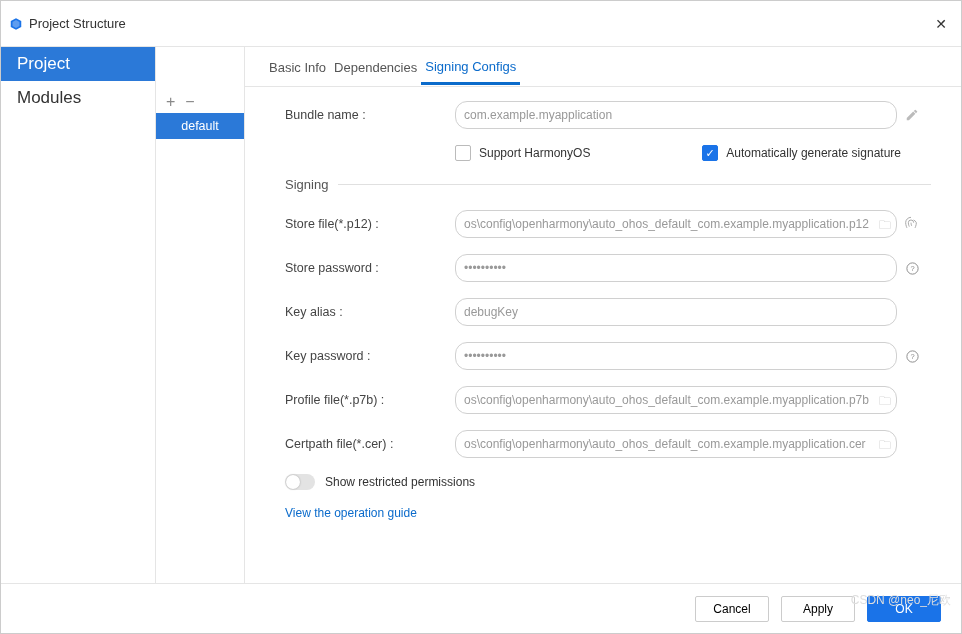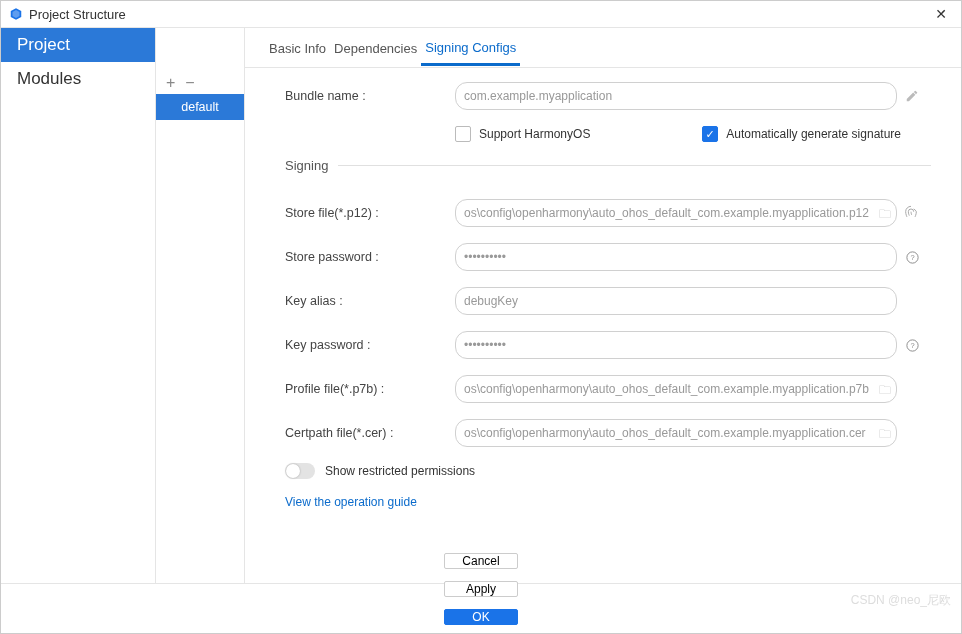--- a/index.html
+++ b/index.html
@@ -1,17 +1,17 @@
 <!DOCTYPE html>
 <html><head>
 <meta charset="utf-8">
 <style>
   * { box-sizing: border-box; font-family: "Segoe UI", Arial, sans-serif; }
   body { margin:0; background:#fff; width:962px; height:634px; border:1px solid #ccc; display:flex; flex-direction:column; color:#333; font-size:12px; }
-  .titlebar { display:flex; align-items:center; height:27px; padding:0 8px; border-bottom:1px solid #e5e5e5; }
+  .titlebar { display:flex; align-items:center; height:46px; padding:0 8px; border-bottom:1px solid #e5e5e5; }
   .titlebar .logo { width:14px; height:14px; margin-right:6px; }
   .titlebar .title { flex:1; font-size:13px; }
   .titlebar .close { width:24px; text-align:center; font-size:14px; cursor:pointer; }
   .body { flex:1; display:flex; overflow:hidden; }
   .leftnav { width:155px; border-right:1px solid #e5e5e5; }
   .leftnav .item { padding:7px 16px; cursor:pointer; font-size:17px; }
   .leftnav .item.sel { background:#2b79d8; color:#fff; }
   .middle { width:89px; border-right:1px solid #e5e5e5; display:flex; flex-direction:column; }
   .mid-toolbar { display:flex; gap:10px; padding:8px 10px 4px; color:#888; font-size:16px; }
   .mid-toolbar span { cursor:pointer; line-height:14px; }
@@ -24,29 +24,29 @@
   .content { flex:1; overflow:auto; padding:14px 30px 10px 40px; }
   .row { display:flex; align-items:center; margin-bottom:16px; }
   .lbl { width:170px; color:#444; font-size:12.5px; }
   .field { flex:1; }
   .tinput { width:100%; max-width:442px; height:28px; padding:4px 26px 4px 8px; border:1px solid #d0d0d0; border-radius:12px; color:#999; font-size:12px; background:#fff; }
   .tinput.readonly { color:#999; }
   .side-icon { width:26px; text-align:center; color:#888; font-size:14px; margin-left:6px; }
   .checkbox-row { display:flex; align-items:center; gap:8px; }
   .cbx { width:16px; height:16px; border:1px solid #bbb; border-radius:2px; display:inline-flex; align-items:center; justify-content:center; }
   .cbx.checked { background:#1a73e8; border-color:#1a73e8; color:#fff; font-size:11px; }
-  .section-hdr { display:flex; align-items:center; margin:10px 0 26px; color:#555; font-size:13px; }
+  .section-hdr { display:flex; align-items:center; margin:10px 0 18px; color:#555; font-size:13px; }
   .section-hdr .line { flex:1; height:1px; background:#e0e0e0; margin-left:10px; }
   .input-with-icon { position:relative; max-width:442px; }
   .input-with-icon .folder { position:absolute; right:6px; top:6px; color:#bbb; font-size:12px; }
   .toggle-row { display:flex; align-items:center; gap:10px; margin-top:6px; }
   .toggle { width:30px; height:16px; border-radius:8px; background:#e3e3e3; position:relative; cursor:pointer; }
   .toggle .knob { width:14px; height:14px; background:#fff; border-radius:50%; position:absolute; top:1px; left:1px; box-shadow:0 0 2px rgba(0,0,0,.3); }
   .link { color:#0b6bcb; cursor:pointer; display:inline-block; margin-top:16px; }
-  .footer { height:50px; border-top:1px solid #e5e5e5; display:flex; align-items:center; justify-content:flex-end; gap:12px; padding:8px 20px;flex-direction:column; }
+  .footer { height:50px; border-top:1px solid #e5e5e5; display:flex; align-items:center; justify-content:flex-end; gap:12px; padding:0 20px; }
   .btn { min-width:74px; height:26px; border:1px solid #ccc; background:#fff; border-radius:2px; cursor:pointer; font-size:12px; padding:0 12px; }
   .btn.primary { background:#1a73e8; border-color:#1a73e8; color:#fff; }
   .pencil svg, .finger svg, .help svg { display:block; }
   .watermark { position:absolute; right:10px; bottom:24px; color:#ddd; font-size:12px; pointer-events:none; }
   body { position:relative; }
 </style>
 </head>
 <body>
 
 <div class="titlebar">

